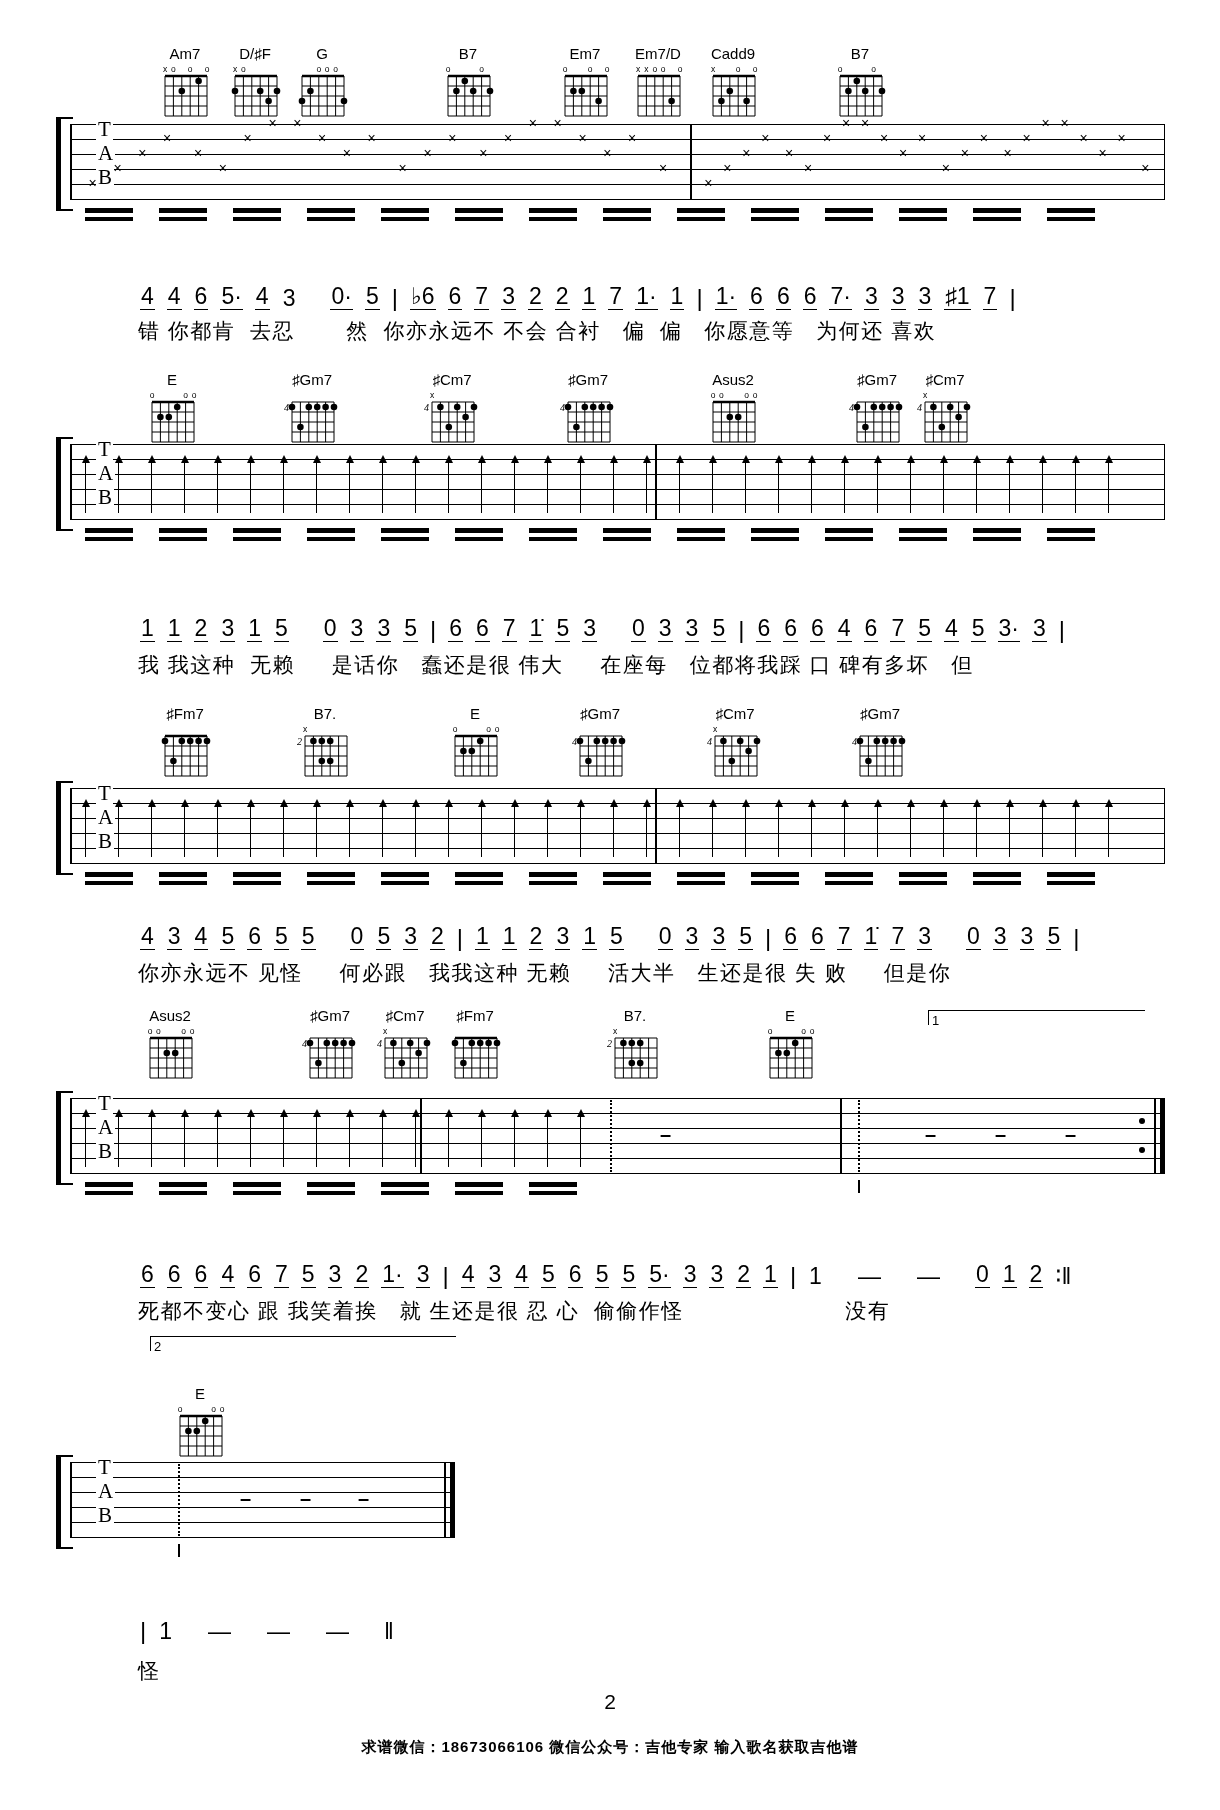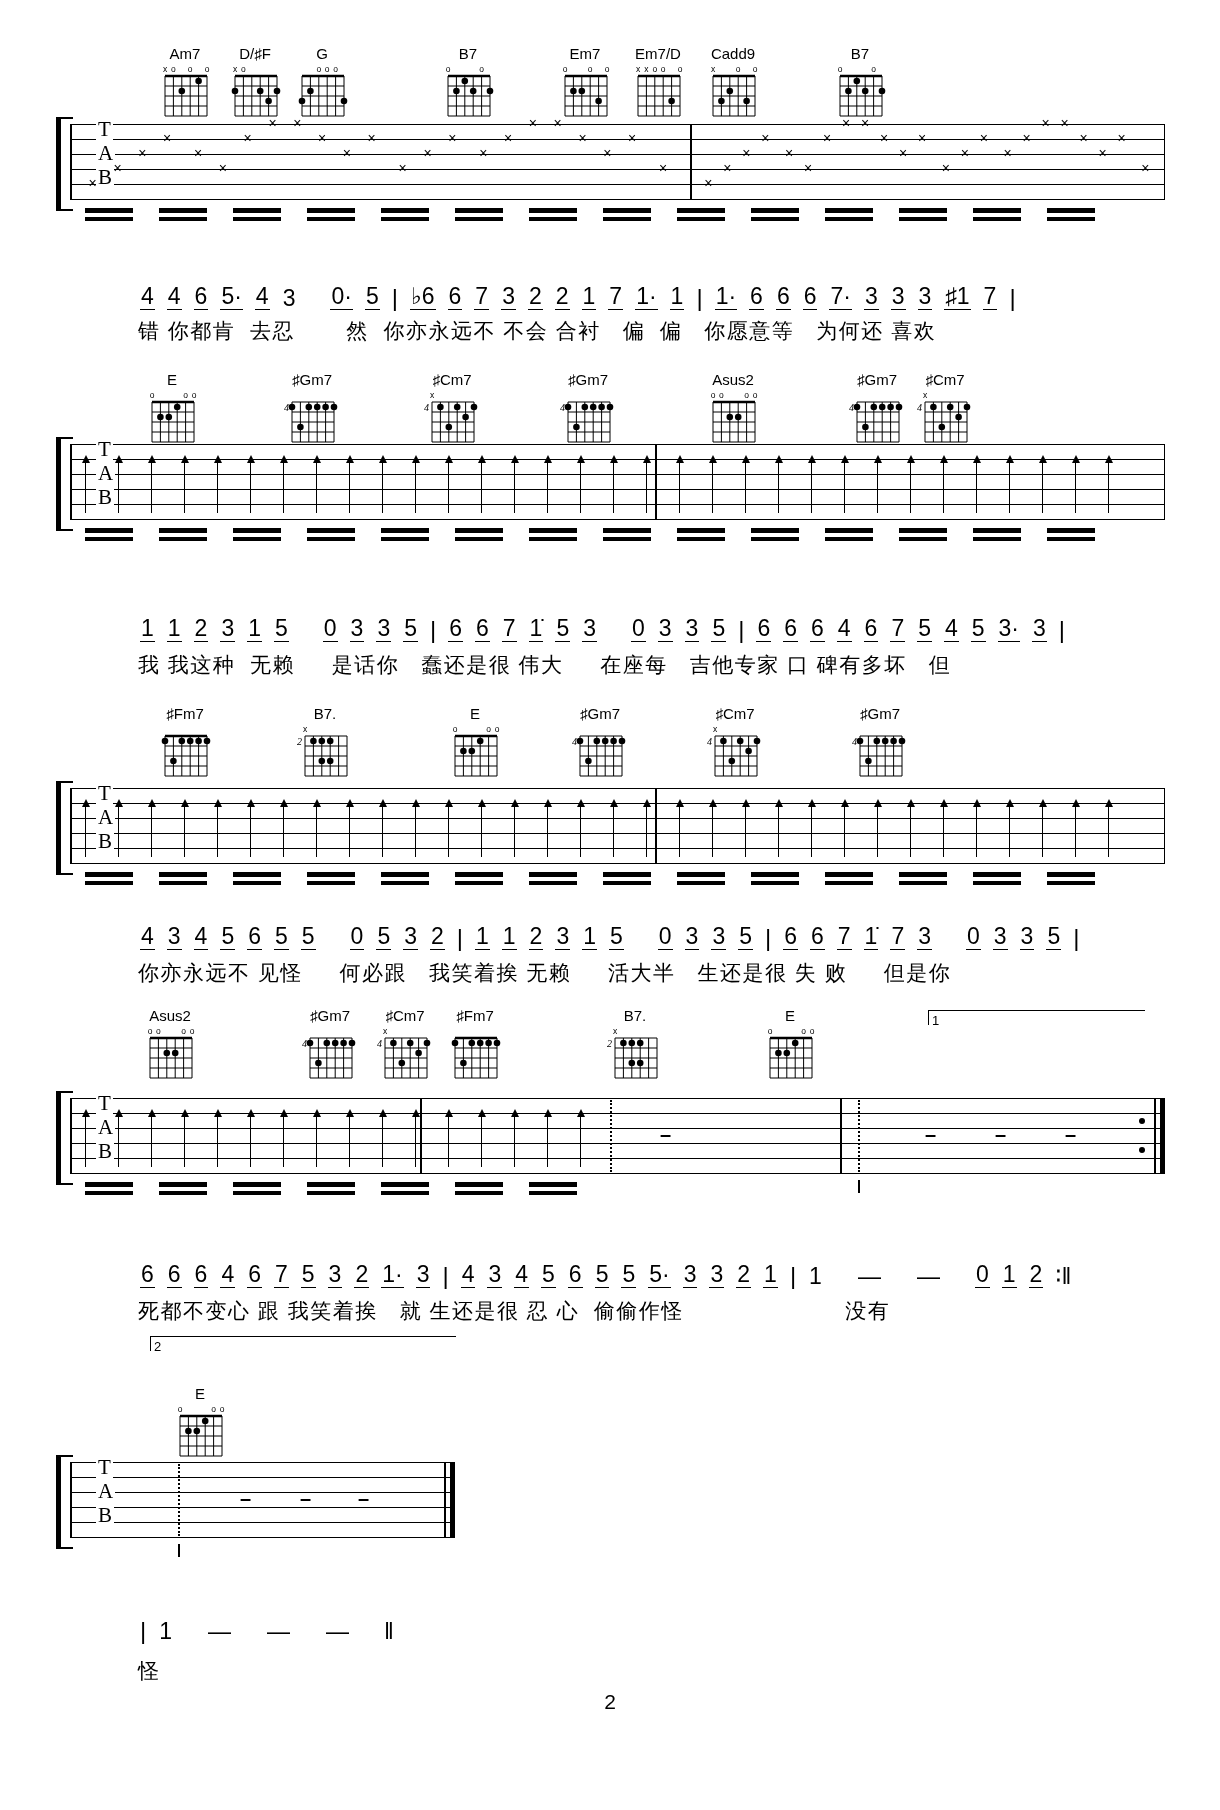--- a/index.html
+++ b/index.html
@@ -36,20 +36,21 @@
   .ending{position:absolute;border-top:1.6px solid #000;border-left:1.6px solid #000;height:14px}
   .ending span{font-size:13px;margin-left:3px;line-height:1}
   .pageno{position:absolute;left:0;width:100%;text-align:center;font-size:21px}
   .footer{position:absolute;left:0;width:100%;text-align:center;font-size:15px;font-weight:bold;letter-spacing:1px}
 </style>
 </head>
 <body>
 
 <div class="page" id="score">
   <div class="pageno" style="top:1690px">2</div>
+  <div class="footer" style="top:1738px">求谱微信：18673066106 微信公众号：吉他专家 输入歌名获取吉他谱</div>
 <div class="system" style="position: absolute; left: 0px; top: 0px; width: 100%; height: 0px;">
       <div class="chord" style="left: 153px; top: 46px;">
         <div class="chord-name">Am7</div>
         <div class="chord-grid"><svg width="64" height="58" xmlns="http://www.w3.org/2000/svg">
             <line x1="12" y1="14" x2="12" y2="54" stroke="#000" stroke-width="1"></line>
             <line x1="20.4" y1="14" x2="20.4" y2="54" stroke="#000" stroke-width="1"></line>
             <line x1="28.8" y1="14" x2="28.8" y2="54" stroke="#000" stroke-width="1"></line>
             <line x1="37.2" y1="14" x2="37.2" y2="54" stroke="#000" stroke-width="1"></line>
             <line x1="45.6" y1="14" x2="45.6" y2="54" stroke="#000" stroke-width="1"></line>
             <line x1="54" y1="14" x2="54" y2="54" stroke="#000" stroke-width="1"></line>
@@ -545,21 +546,21 @@
         <div class="arrow" style="left: 1038px;">
           <div class="ahead"></div>
         </div>
       </div>
       <div class="brace" style="left: 56px; top: 437px; height: 90px;"></div>
       <div class="beams" style="left: 85px; top: 528px; width: 1020px;">
         <div></div>
         <div></div>
       </div>
       <div class="nums" style="left: 140px; top: 616px;"><span class="note">1</span><span class="note">1</span><span class="note">2</span><span class="note">3</span><span class="note">1</span><span class="note">5</span><span class="gap"></span><span class="note">0</span><span class="note">3</span><span class="note">3</span><span class="note">5</span><span class="bar">|</span><span class="note">6</span><span class="note">6</span><span class="note">7</span><span class="note">1̇</span><span class="note">5</span><span class="note">3</span><span class="gap"></span><span class="note">0</span><span class="note">3</span><span class="note">3</span><span class="note">5</span><span class="bar">|</span><span class="note">6</span><span class="note">6</span><span class="note">6</span><span class="note">4</span><span class="note">6</span><span class="note">7</span><span class="note">5</span><span class="note">4</span><span class="note">5</span><span class="note">3·</span><span class="note">3</span><span class="bar">|</span></div>
-      <div class="lyr" style="left: 138px; top: 652px;">我 我这种  无赖     是话你   蠢还是很 伟大     在座每   吉他专家 口 碑有多坏   但</div>
+      <div class="lyr" style="left: 138px; top: 652px;">我 我这种  无赖     是话你   蠢还是很 伟大     在座每   位都将我踩 口 碑有多坏   但</div>
     </div>
     <div class="system" style="position: absolute; left: 0px; top: 0px; width: 100%; height: 0px;">
       <div class="chord" style="left: 153px; top: 706px;">
         <div class="chord-name">♯Fm7</div>
         <div class="chord-grid"><svg width="64" height="58" xmlns="http://www.w3.org/2000/svg">
             <line x1="12" y1="14" x2="12" y2="54" stroke="#000" stroke-width="1"></line>
             <line x1="20.4" y1="14" x2="20.4" y2="54" stroke="#000" stroke-width="1"></line>
             <line x1="28.8" y1="14" x2="28.8" y2="54" stroke="#000" stroke-width="1"></line>
             <line x1="37.2" y1="14" x2="37.2" y2="54" stroke="#000" stroke-width="1"></line>
             <line x1="45.6" y1="14" x2="45.6" y2="54" stroke="#000" stroke-width="1"></line>
@@ -794,21 +795,21 @@
         <div class="arrow" style="left: 1038px;">
           <div class="ahead"></div>
         </div>
       </div>
       <div class="brace" style="left: 56px; top: 781px; height: 90px;"></div>
       <div class="beams" style="left: 85px; top: 872px; width: 1020px;">
         <div></div>
         <div></div>
       </div>
       <div class="nums" style="left: 140px; top: 924px;"><span class="note">4</span><span class="note">3</span><span class="note">4</span><span class="note">5</span><span class="note">6</span><span class="note">5</span><span class="note">5</span><span class="gap"></span><span class="note">0</span><span class="note">5</span><span class="note">3</span><span class="note">2</span><span class="bar">|</span><span class="note">1</span><span class="note">1</span><span class="note">2</span><span class="note">3</span><span class="note">1</span><span class="note">5</span><span class="gap"></span><span class="note">0</span><span class="note">3</span><span class="note">3</span><span class="note">5</span><span class="bar">|</span><span class="note">6</span><span class="note">6</span><span class="note">7</span><span class="note">1̇</span><span class="note">7</span><span class="note">3</span><span class="gap"></span><span class="note">0</span><span class="note">3</span><span class="note">3</span><span class="note">5</span><span class="bar">|</span></div>
-      <div class="lyr" style="left: 138px; top: 960px;">你亦永远不 见怪     何必跟   我笑着挨 无赖     活大半   生还是很 失 败     但是你</div>
+      <div class="lyr" style="left: 138px; top: 960px;">你亦永远不 见怪     何必跟   我我这种 无赖     活大半   生还是很 失 败     但是你</div>
     </div>
     <div class="system" style="position: absolute; left: 0px; top: 0px; width: 100%; height: 0px;">
       <div class="chord" style="left: 138px; top: 1008px;">
         <div class="chord-name">Asus2</div>
         <div class="chord-grid"><svg width="64" height="58" xmlns="http://www.w3.org/2000/svg">
             <line x1="12" y1="14" x2="12" y2="54" stroke="#000" stroke-width="1"></line>
             <line x1="20.4" y1="14" x2="20.4" y2="54" stroke="#000" stroke-width="1"></line>
             <line x1="28.8" y1="14" x2="28.8" y2="54" stroke="#000" stroke-width="1"></line>
             <line x1="37.2" y1="14" x2="37.2" y2="54" stroke="#000" stroke-width="1"></line>
             <line x1="45.6" y1="14" x2="45.6" y2="54" stroke="#000" stroke-width="1"></line>

